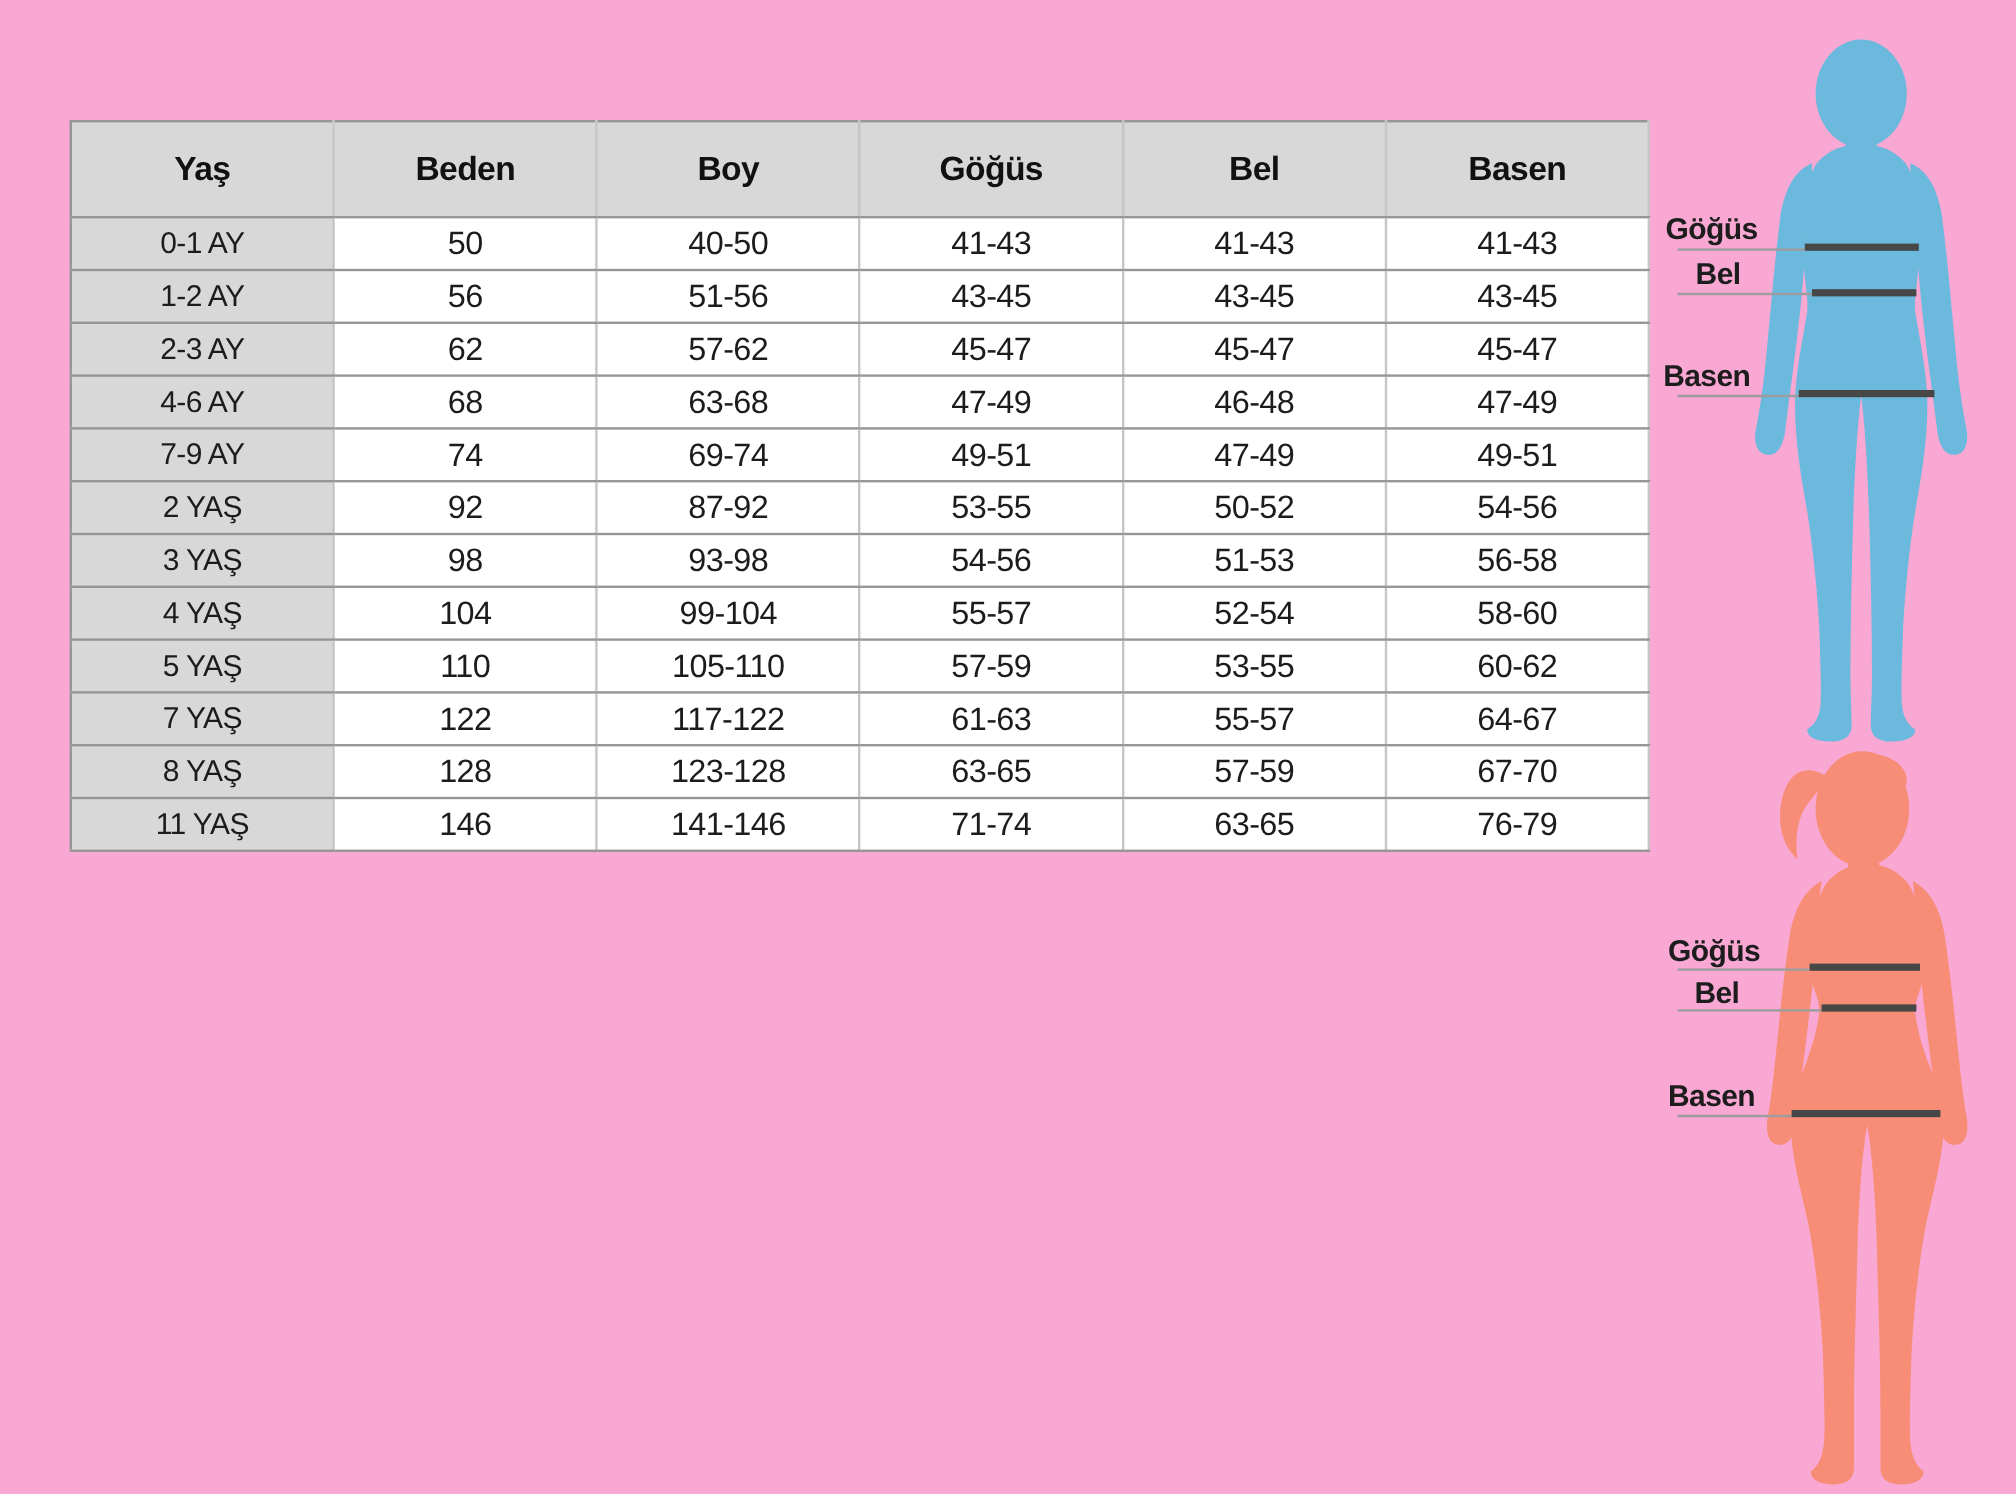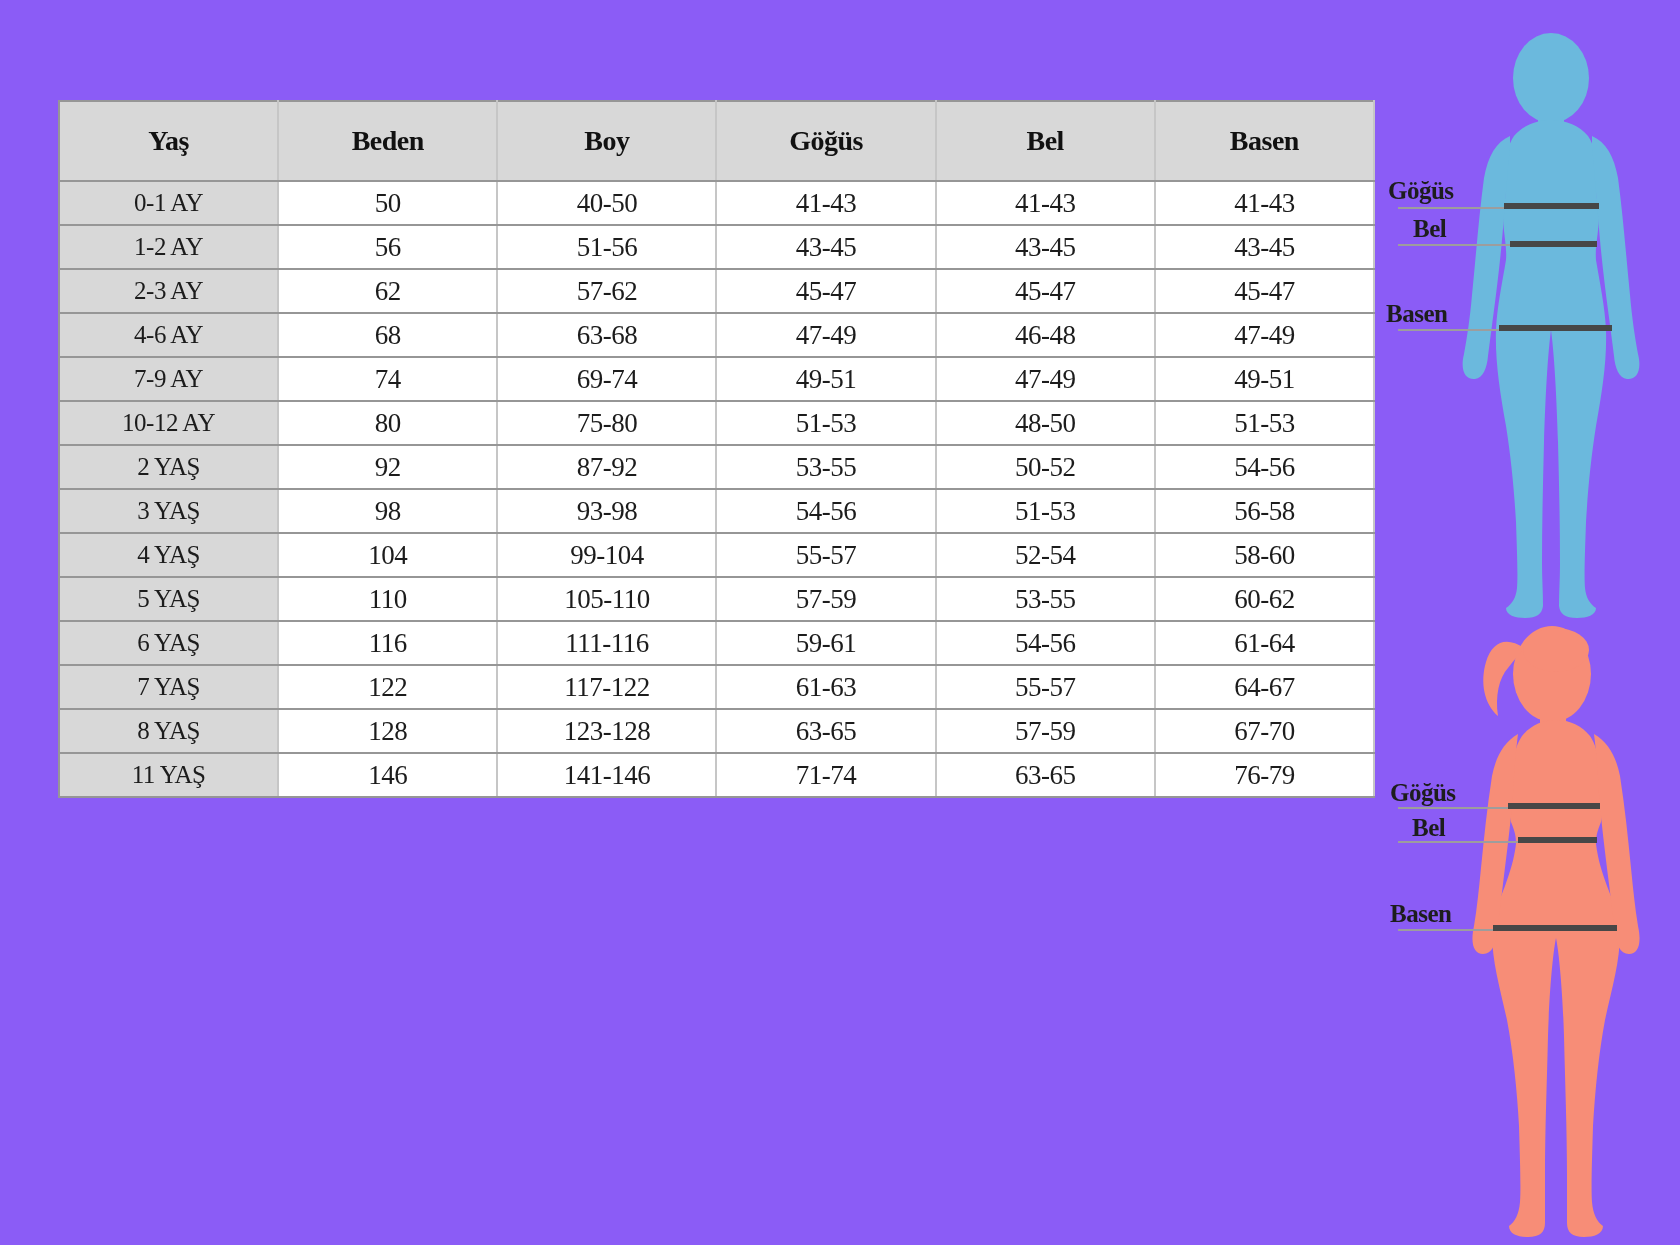--- a/index.html
+++ b/index.html
@@ -1,19 +1,19 @@
 <!DOCTYPE html>
 <html style="--header-bg: #d8d8d8; --border-h: #969696; --border-v: #c6c6c6; --line-dark: #474747; --line-light: #9d9d9d;"><head>
 <meta charset="utf-8">
 <style>
   html,body { margin:0; padding:0; background:#ffffff; }
   .stage {
     position:relative; width:1680px; height:1245px;
-    background:#8b5cf6; overflow:hidden;
-    font-family:Liberation Serif, serif;
+    background:#f9a8d4; overflow:hidden;
+    font-family:Liberation Sans, sans-serif;
     color:#1c1c1c;
   }
 
   
   table.size-table {
     position:absolute; left:58px; top:100px; width:1317px;
     border-collapse:collapse; table-layout:fixed;
     border:2px solid var(--border-h,#969696);
   }
   table.size-table th, table.size-table td {
@@ -104,28 +104,20 @@
         </tr>
         <tr>
           <th>7-9 AY</th>
           <td>74</td>
           <td>69-74</td>
           <td>49-51</td>
           <td>47-49</td>
           <td>49-51</td>
         </tr>
         <tr>
-          <th>10-12 AY</th>
-          <td>80</td>
-          <td>75-80</td>
-          <td>51-53</td>
-          <td>48-50</td>
-          <td>51-53</td>
-        </tr>
-        <tr>
           <th>2 YAŞ</th>
           <td>92</td>
           <td>87-92</td>
           <td>53-55</td>
           <td>50-52</td>
           <td>54-56</td>
         </tr>
         <tr>
           <th>3 YAŞ</th>
           <td>98</td>
@@ -142,28 +134,20 @@
           <td>52-54</td>
           <td>58-60</td>
         </tr>
         <tr>
           <th>5 YAŞ</th>
           <td>110</td>
           <td>105-110</td>
           <td>57-59</td>
           <td>53-55</td>
           <td>60-62</td>
-        </tr>
-        <tr>
-          <th>6 YAŞ</th>
-          <td>116</td>
-          <td>111-116</td>
-          <td>59-61</td>
-          <td>54-56</td>
-          <td>61-64</td>
         </tr>
         <tr>
           <th>7 YAŞ</th>
           <td>122</td>
           <td>117-122</td>
           <td>61-63</td>
           <td>55-57</td>
           <td>64-67</td>
         </tr>
         <tr>

